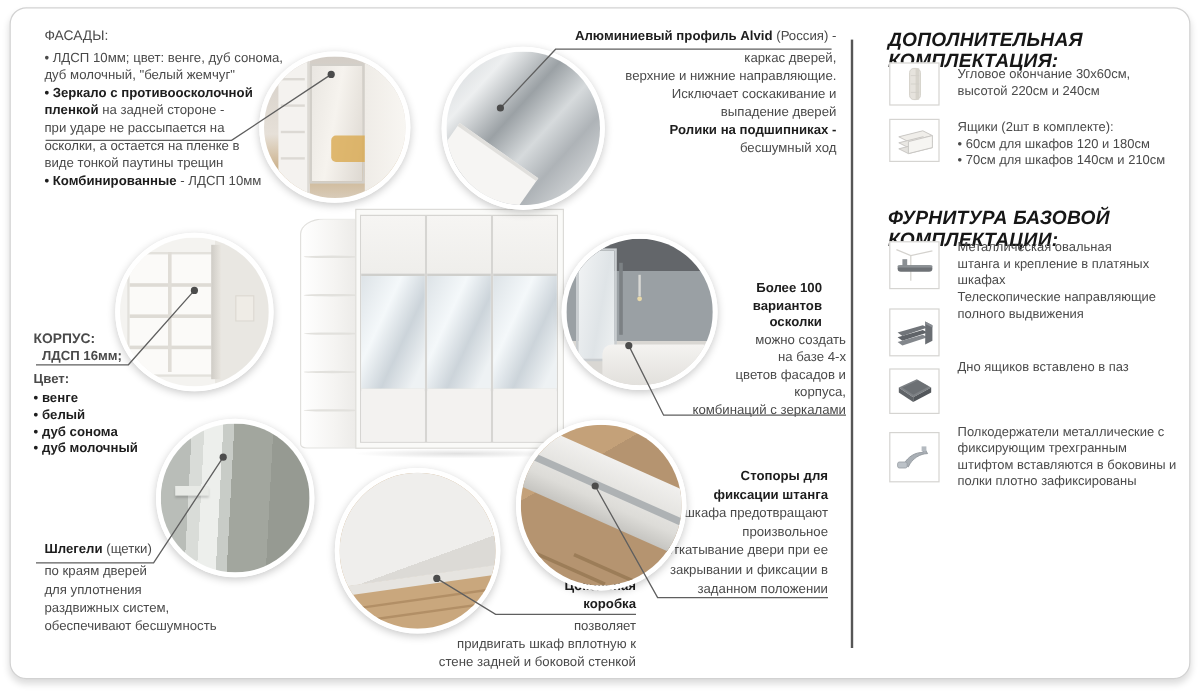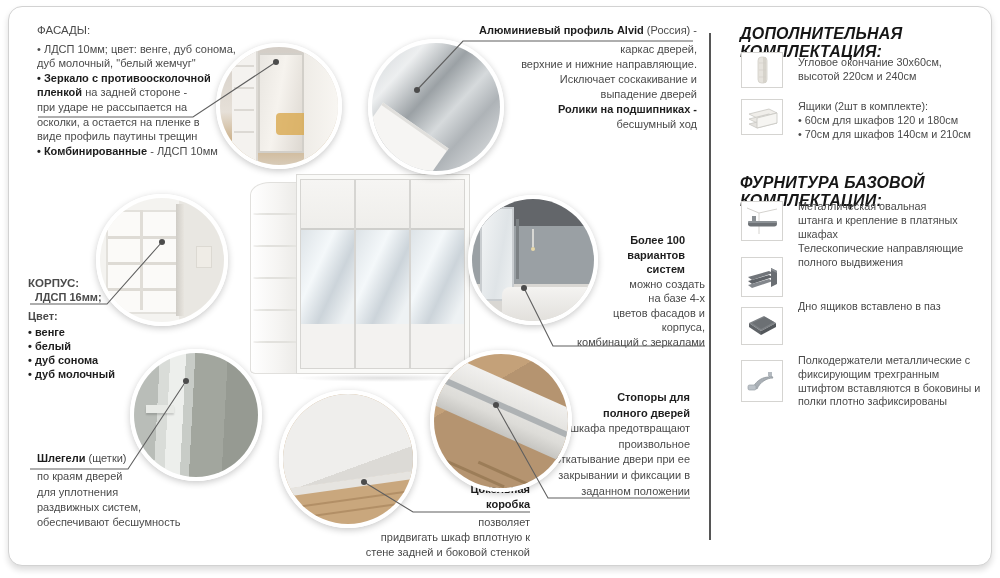--- a/index.html
+++ b/index.html
@@ -48,21 +48,21 @@
 <div class="frame"></div>
 
 <div class="blk" style="left:37px;top:23px;width:220px;">
   <div class="hd" style="margin-bottom:4px;">ФАСАДЫ:</div>
   <div>• ЛДСП 10мм; цвет: венге, дуб сонома,</div>
   <div>дуб молочный, "белый жемчуг"</div>
   <div><b>• Зеркало с противоосколочной</b></div>
   <div><b>пленкой</b><span> на задней стороне -</span></div>
   <div>при ударе не рассыпается на</div>
   <div>осколки, а остается на пленке в</div>
-  <div>виде профиль паутины трещин</div>
+  <div>виде тонкой паутины трещин</div>
   <div><b>• Комбинированные</b><span> - ЛДСП 10мм</span></div>
 </div>
 
 <div class="blk" style="left:28px;top:276px;width:150px;line-height:14px;font-weight:bold;">
   <div class="hd">КОРПУС:</div>
   <div style="padding-left:7px;">ЛДСП 16мм;</div>
   <div style="margin-top:5px;">Цвет:</div>
   <div style="margin-top:2px;"><b>• венге</b></div>
   <div><b>• белый</b></div>
   <div><b>• дуб сонома</b></div>
@@ -83,31 +83,31 @@
   <div>верхние и нижние направляющие.</div>
   <div>Исключает соскакивание и</div>
   <div>выпадение дверей</div>
   <div><b>Ролики на подшипниках -</b></div>
   <div>бесшумный ход</div>
 </div>
 
 <div class="blk r" style="right:295px;top:233px;width:160px;line-height:14.5px;">
   <div style="padding-right:20px;"><b>Более  100</b></div>
   <div style="padding-right:20px;"><b>вариантов</b></div>
-  <div style="padding-right:20px;"><b>систем</b></div>
+  <div style="padding-right:20px;"><b>осколки</b></div>
   <div>можно создать</div>
   <div>на базе 4-х</div>
   <div>цветов фасадов и</div>
   <div>корпуса,</div>
   <div>комбинаций с зеркалами</div>
 </div>
 
 <div class="blk r" style="right:310px;top:390px;width:165px;line-height:15.6px;">
   <div><b>Стопоры для</b></div>
-  <div><b>полного дверей</b></div>
+  <div><b>фиксации штанга</b></div>
   <div>шкафа предотвращают</div>
   <div>произвольное</div>
   <div>откатывание двери при ее</div>
   <div>закрывании и фиксации в</div>
   <div>заданном положении</div>
 </div>
 
 <div class="blk r" style="right:470px;top:482px;width:210px;line-height:15px;">
   <div><b>Цокольная</b></div>
   <div><b>коробка</b></div>

